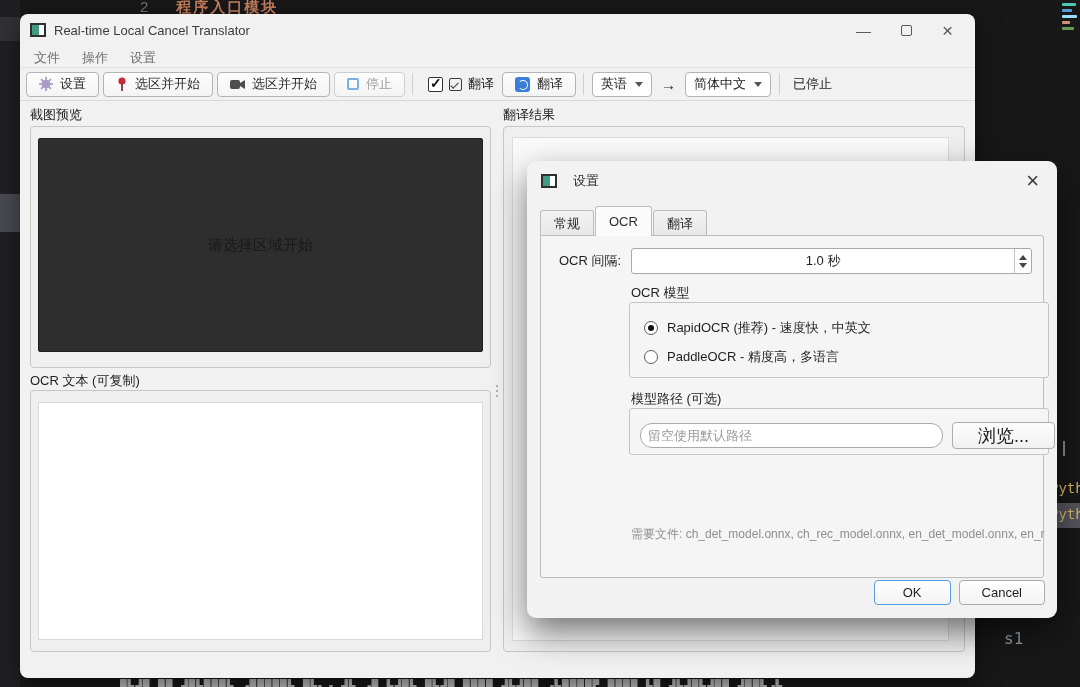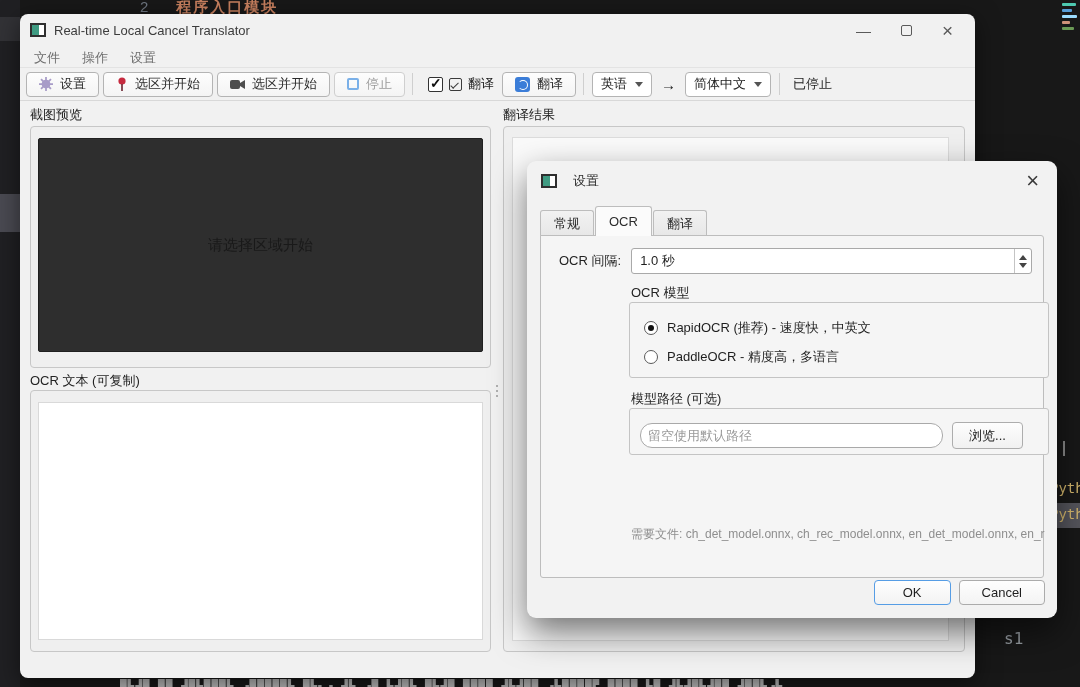--- a/index.html
+++ b/index.html
@@ -82,37 +82,37 @@
          background:linear-gradient(#f2f2f2,#e7e7e7); border-radius:3px 3px 0 0; margin-right:1px; height:26px; }
   .tab.active { background:#fbfbfb; height:30px; padding-top:7px; position:relative; z-index:2; }
   .pane { position:absolute; left:13px; top:74px; width:504px; height:500px; height:500px; border:1px solid #bdbdbd;
           background:#f5f5f5; border-radius:0 3px 3px 3px; width:504px; height:503px; }
   .pane { height: 503px; } 
   .pane-fix { height:343px !important; }
 
   .row-interval { position:absolute; left:18px; top:12px; display:flex; align-items:center; width:473px; }
   .row-interval .lbl { font-size:13px; color:#232323; margin-right:10px; white-space:nowrap; }
   .spin { flex:1; height:26px; background:#fff; border:1px solid #a9a9a9; border-radius:3px; display:flex; align-items:center; }
-  .spin .val { flex:1; font-size:13px; color:#1e1e1e; padding:0 8px; }
+  .spin .val { flex:1; font-size:13px; color:#1e1e1e; padding:0 8px;text-align:center; }
   .spin .btns { width:17px; height:100%; border-left:1px solid #c4c4c4; display:flex; flex-direction:column;
                 align-items:center; justify-content:center; gap:3px; }
   .spin .up { width:0; height:0; border-left:4px solid transparent; border-right:4px solid transparent; border-bottom:5px solid #444; }
   .spin .dn { width:0; height:0; border-left:4px solid transparent; border-right:4px solid transparent; border-top:5px solid #444; }
 
   .grp-title { position:absolute; font-size:13px; color:#232323; }
   .grp { position:absolute; border:1px solid #c4c4c4; border-radius:3px; background:#f5f5f5;padding-left:26px; }
   .radio-row { position:absolute; left:14px; display:flex; align-items:center; gap:9px; font-size:13px; color:#1f1f1f; }
   .radio { width:14px; height:14px; border:1.4px solid #5a5a5a; border-radius:50%; background:#fff; position:relative; }
   .radio.sel::after { content:""; position:absolute; left:2.6px; top:2.6px; width:6px; height:6px; border-radius:50%; background:#111; }
 
   .path-input { position:absolute; left:10px; top:14px; width:303px; height:25px; border:1px solid #a9a9a9;
                 background:#fff; font-size:13px; padding:0 7px; color:#1e1e1e; border-radius:12px; }
   .path-input::placeholder { color:#9a9a9a; }
-  .browse-btn { position:absolute; left:322px; top:13px; width:71px; height:27px; background:linear-gradient(#fdfdfd,#f1f1f1);
-                border:1px solid #adadad; border-radius:4px; font-size:13px; color:#222; }
+  .browse-btn { position:absolute; left:322px; top:13px; width:103px; height:27px; background:linear-gradient(#fdfdfd,#f1f1f1);
+                border:1px solid #adadad; border-radius:4px; font-size:18px; color:#222; }
   .hint { position:absolute; left:90px; top:290px; width:428px; font-size:12px; color:#8e8e8e; white-space:nowrap; overflow:hidden; }
 
   .dlg-foot { position:absolute; right:12px; bottom:13px; display:flex; gap:8px; }
   .btn { height:25px; padding:0 22px; background:linear-gradient(#fefefe,#f3f3f3); border:1px solid #ababab;
          border-radius:4px; font-size:13px; color:#1e1e1e; }
   .btn.default { border:1.4px solid #569de5; padding:0 28px;text-align:right; }
 </style>
 </head>
 <body>
 

